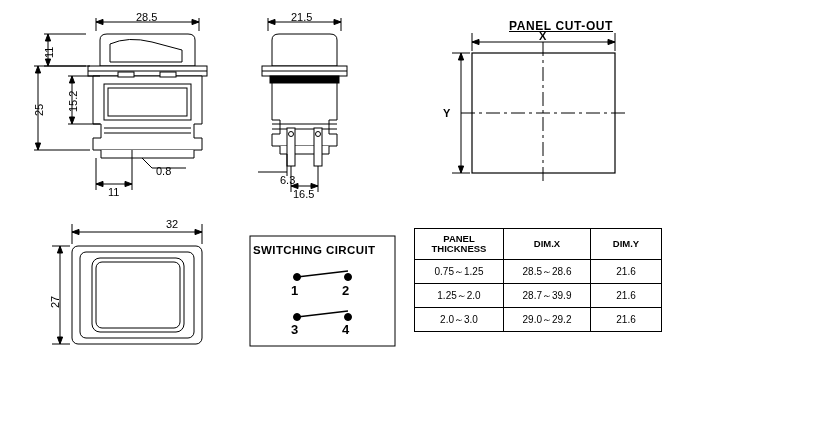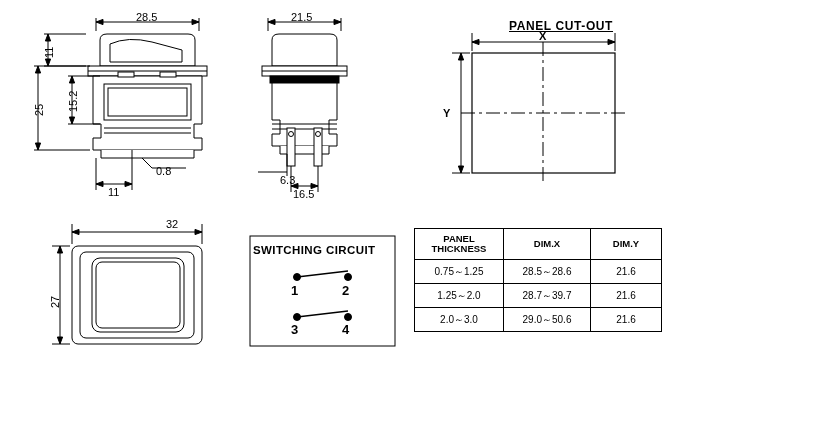--- a/index.html
+++ b/index.html
@@ -192,24 +192,24 @@
       </tr>
     </thead>
     <tbody>
       <tr>
         <td class="cell">0.75～1.25</td>
         <td class="cell">28.5～28.6</td>
         <td class="cell">21.6</td>
       </tr>
       <tr>
         <td class="cell">1.25～2.0</td>
-        <td class="cell">28.7～39.7</td>
+        <td class="cell">28.7～39.9</td>
         <td class="cell">21.6</td>
       </tr>
       <tr>
         <td class="cell">2.0～3.0</td>
-        <td class="cell">29.0～50.6</td>
+        <td class="cell">29.0～29.2</td>
         <td class="cell">21.6</td>
       </tr>
     </tbody>
   </table>
 
 </div>
 
 </body></html>

